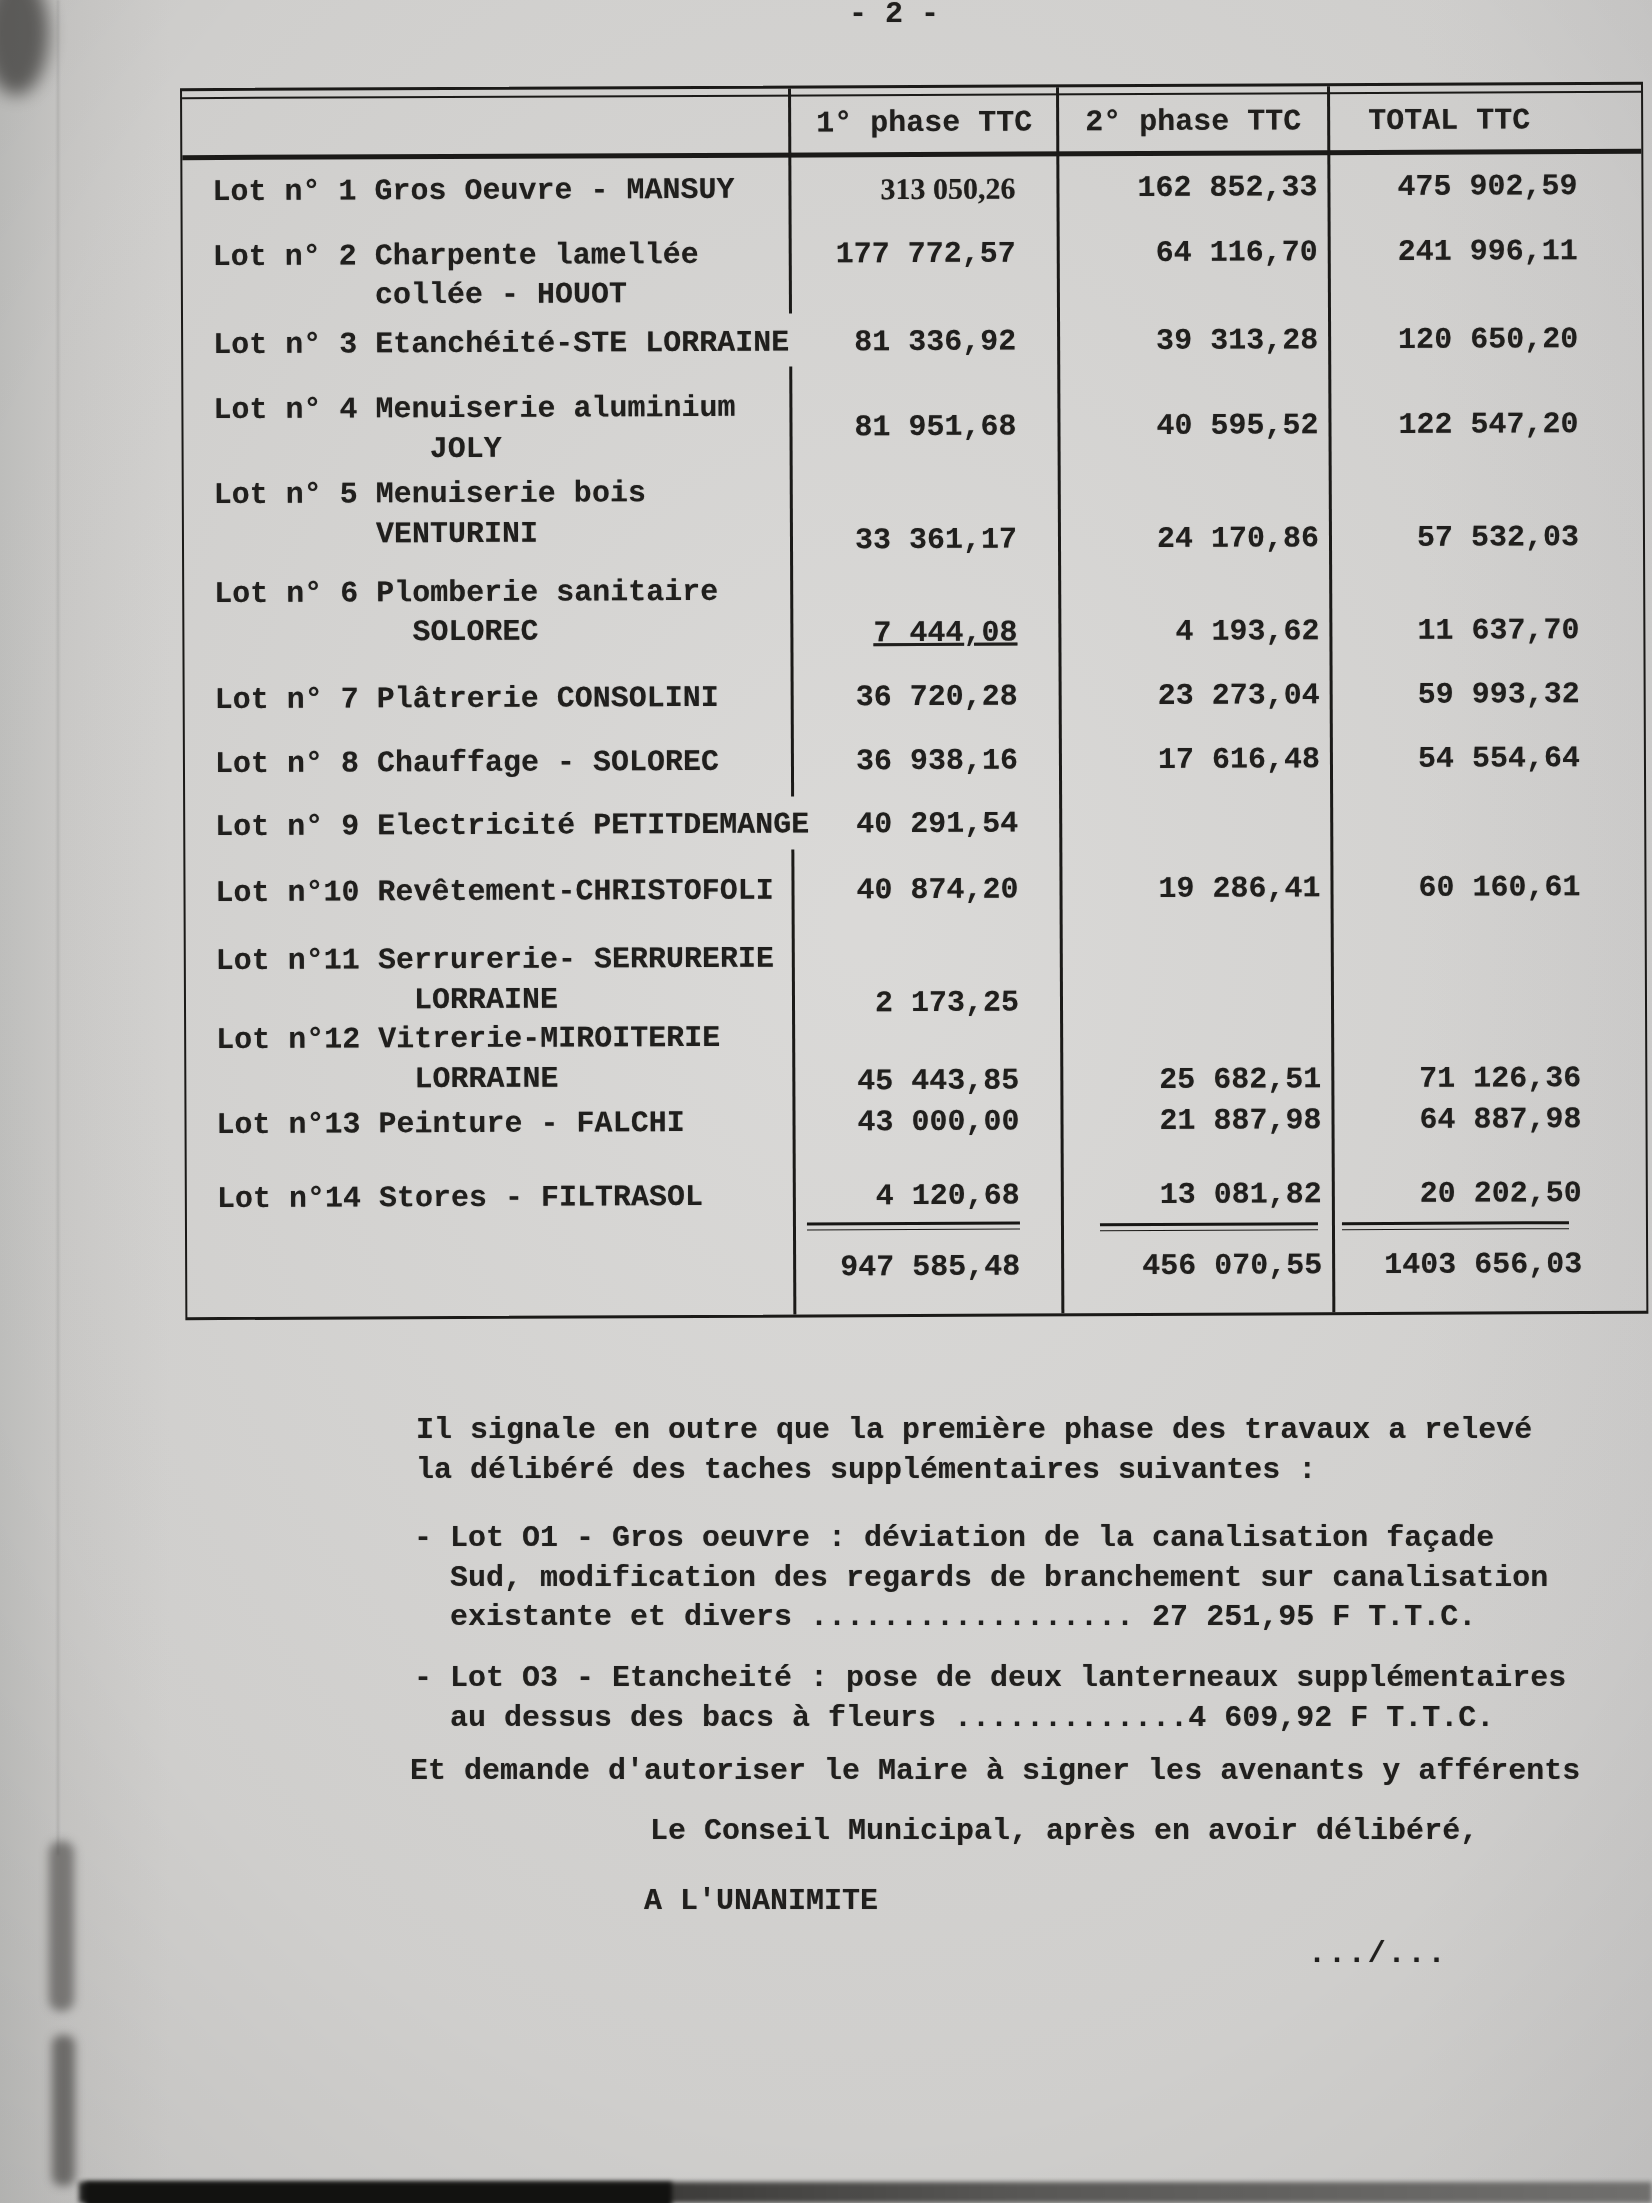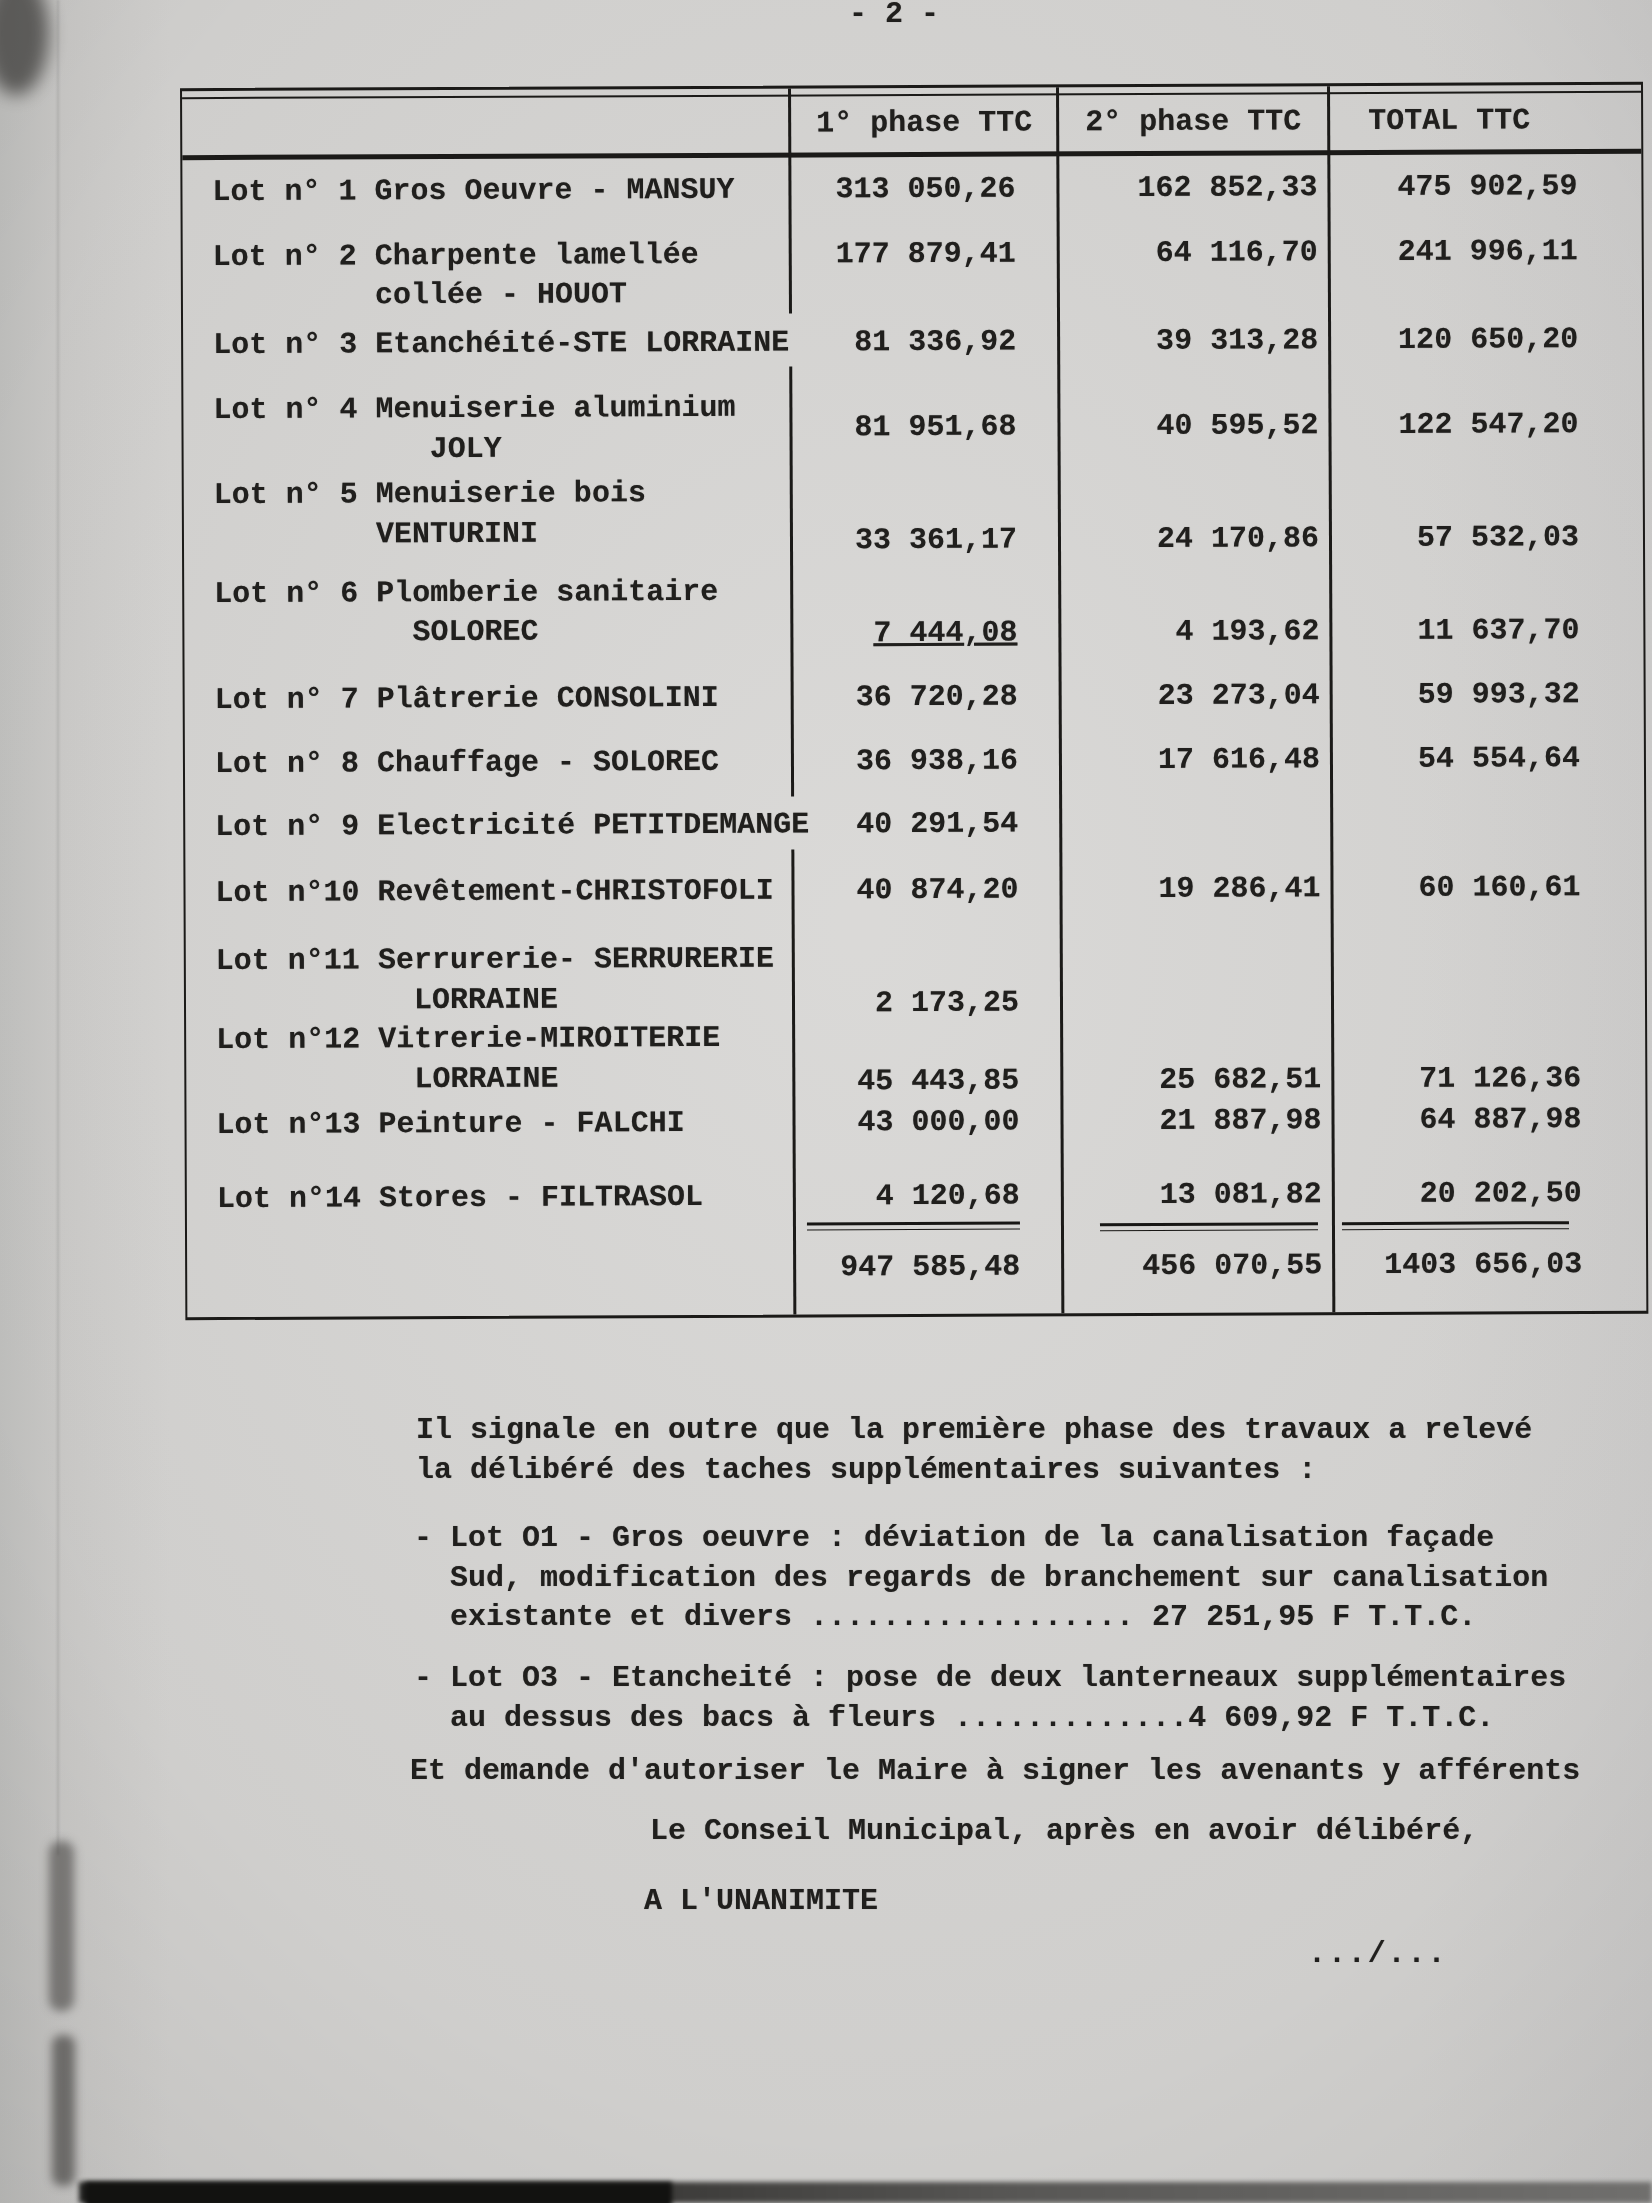--- a/index.html
+++ b/index.html
@@ -84,26 +84,26 @@
     <div class="line th c3">TOTAL TTC</div>
 
     <div class="tsep" style="left:620px;top:1134px;width:213px;"></div>
     <div class="tsep" style="left:913px;top:1136px;width:218px;"></div>
     <div class="tsep" style="left:1155px;top:1136px;width:227px;"></div>
 
     <div class="line amt1" style="top:1159px;">947 585,48</div>
     <div class="line amt2" style="top:1159px;">456 070,55</div>
     <div class="line amt3" style="top:1159px;">1403 656,03</div>
   <div class="line lbl" style="top: 81px;">Lot n° 1 Gros Oeuvre - MANSUY</div>
-      <div class="line amt1" style="top: 81px;">313 050,26</div>
+      <div class="line amt1" style="top: 81px; font-family: Liberation Serif, serif;">313 050,26</div>
       <div class="line amt2" style="top: 81px;">162 852,33</div>
       <div class="line amt3" style="top: 81px;">475 902,59</div>
       <div class="line lbl" style="top: 146px;">Lot n° 2 Charpente lamellée</div>
       <div class="line lbl" style="top: 185px;">         collée - HOUOT</div>
-      <div class="line amt1" style="top: 146px;">177 879,41</div>
+      <div class="line amt1" style="top: 146px;">177 772,57</div>
       <div class="line amt2" style="top: 146px;">64 116,70</div>
       <div class="line amt3" style="top: 146px;">241 996,11</div>
       <div class="line lbl" style="top: 234px;">Lot n° 3 Etanchéité-STE LORRAINE</div>
       <div class="line amt1" style="top: 234px;">81 336,92</div>
       <div class="line amt2" style="top: 234px;">39 313,28</div>
       <div class="line amt3" style="top: 234px;">120 650,20</div>
       <div class="line lbl" style="top: 299px;">Lot n° 4 Menuiserie aluminium</div>
       <div class="line lbl" style="top: 339px;">            JOLY</div>
       <div class="line amt1" style="top: 319px;">81 951,68</div>
       <div class="line amt2" style="top: 319px;">40 595,52</div>

